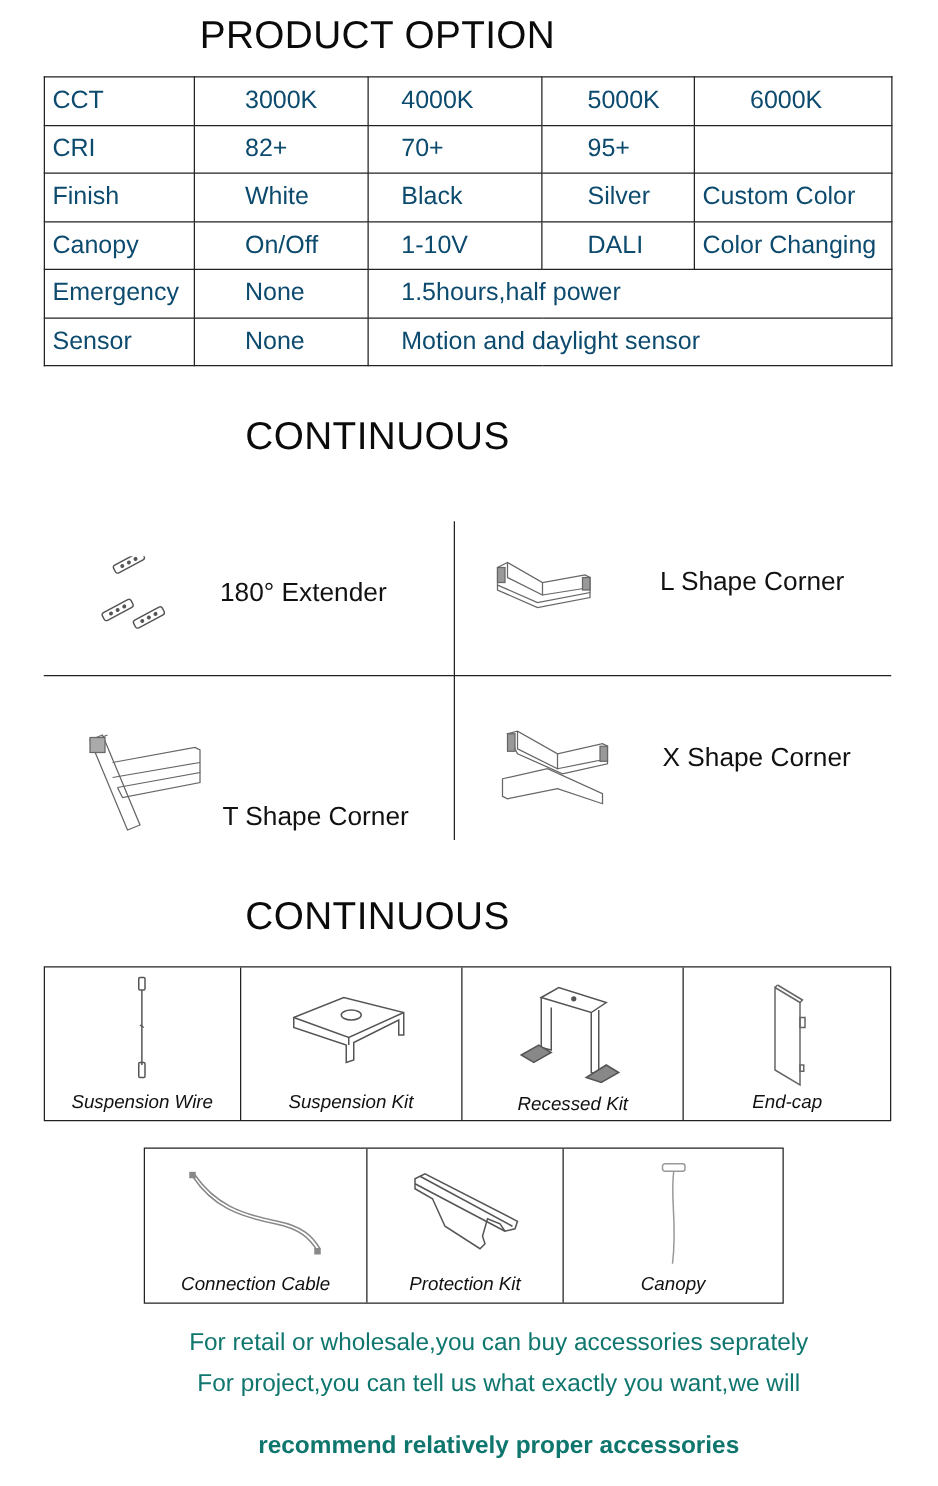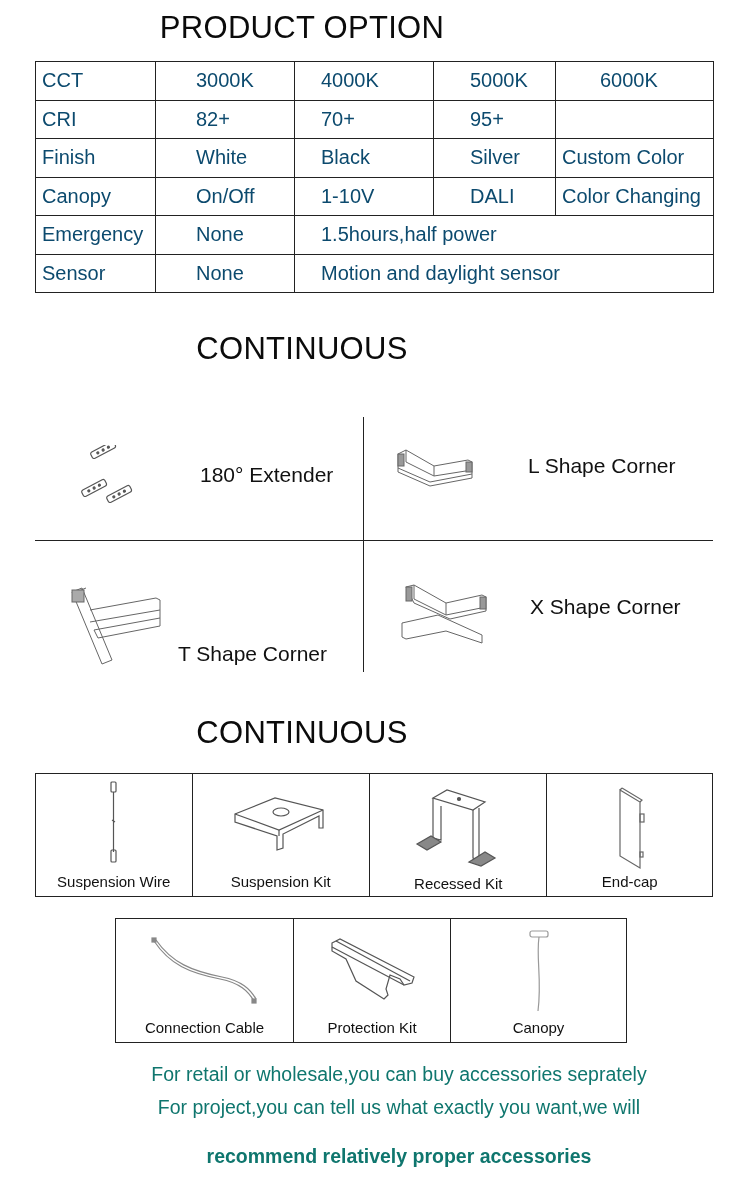--- a/index.html
+++ b/index.html
@@ -19,21 +19,21 @@
 
   
   .grid-v { position: absolute; left: 363px; top: 417px; width: 1px; height: 255px; background: #222; }
   .grid-h { position: absolute; left: 35px; top: 540px; width: 678px; height: 1px; background: #222; }
   .conn { position: absolute; display: flex; align-items: center; }
   .conn-label { font-size: 21px; color: #111; white-space: nowrap; }
   .conn svg { display: block; }
 
   
   .acc-row { position: absolute; display: flex; border: 1px solid #222; }
-  .acc-cell { border-right: 1px solid #222; position: relative; display: flex; flex-direction: column; align-items: center; justify-content: flex-end; }
+  .acc-cell { border-right: 1px solid #222; position: relative; display: flex; flex-direction: column; align-items: center; justify-content: flex-end; font-style: italic; }
   .acc-cell:last-child { border-right: none; }
   .acc-img { position: absolute; left: 0; right: 0; top: 6px; display: flex; justify-content: center; }
   .acc-label { font-size: 15px; color: #111; margin-bottom: 6px; white-space: nowrap; }
 
   .note { position: absolute; left: 0; width: 750px; text-align: center; font-size: 19.5px; color: #0f766e; line-height: 25px; padding-left: 48px; }
 </style>
 </head>
 <body>
 
 <div class="title" style="top:10px;">PRODUCT OPTION</div>
@@ -86,21 +86,21 @@
     <td class="val2" colspan="3">Motion and daylight sensor</td>
   </tr>
 </tbody>
   </table>
 
 <div class="title" style="top:331px;">CONTINUOUS</div>
 
 <div class="grid-v"></div>
 <div class="grid-h"></div>
 
-<div class="conn" style="left:78px; top:445px;gap:24px;">
+<div class="conn" style="left:78px; top:445px;">
   <span>
     <svg width="62" height="60" viewBox="0 0 62 60" fill="none" stroke="#555" stroke-width="1.2">
       <g transform="translate(12,8) rotate(-28)">
           <rect x="0" y="0" width="26" height="7" rx="2"></rect>
           <circle cx="7" cy="3.5" r="1" fill="#555"></circle>
           <circle cx="13" cy="3.5" r="1" fill="#555"></circle>
           <circle cx="19" cy="3.5" r="1" fill="#555"></circle>
         </g>
       <g transform="translate(3,46) rotate(-28)">
           <rect x="0" y="0" width="26" height="7" rx="2"></rect>

